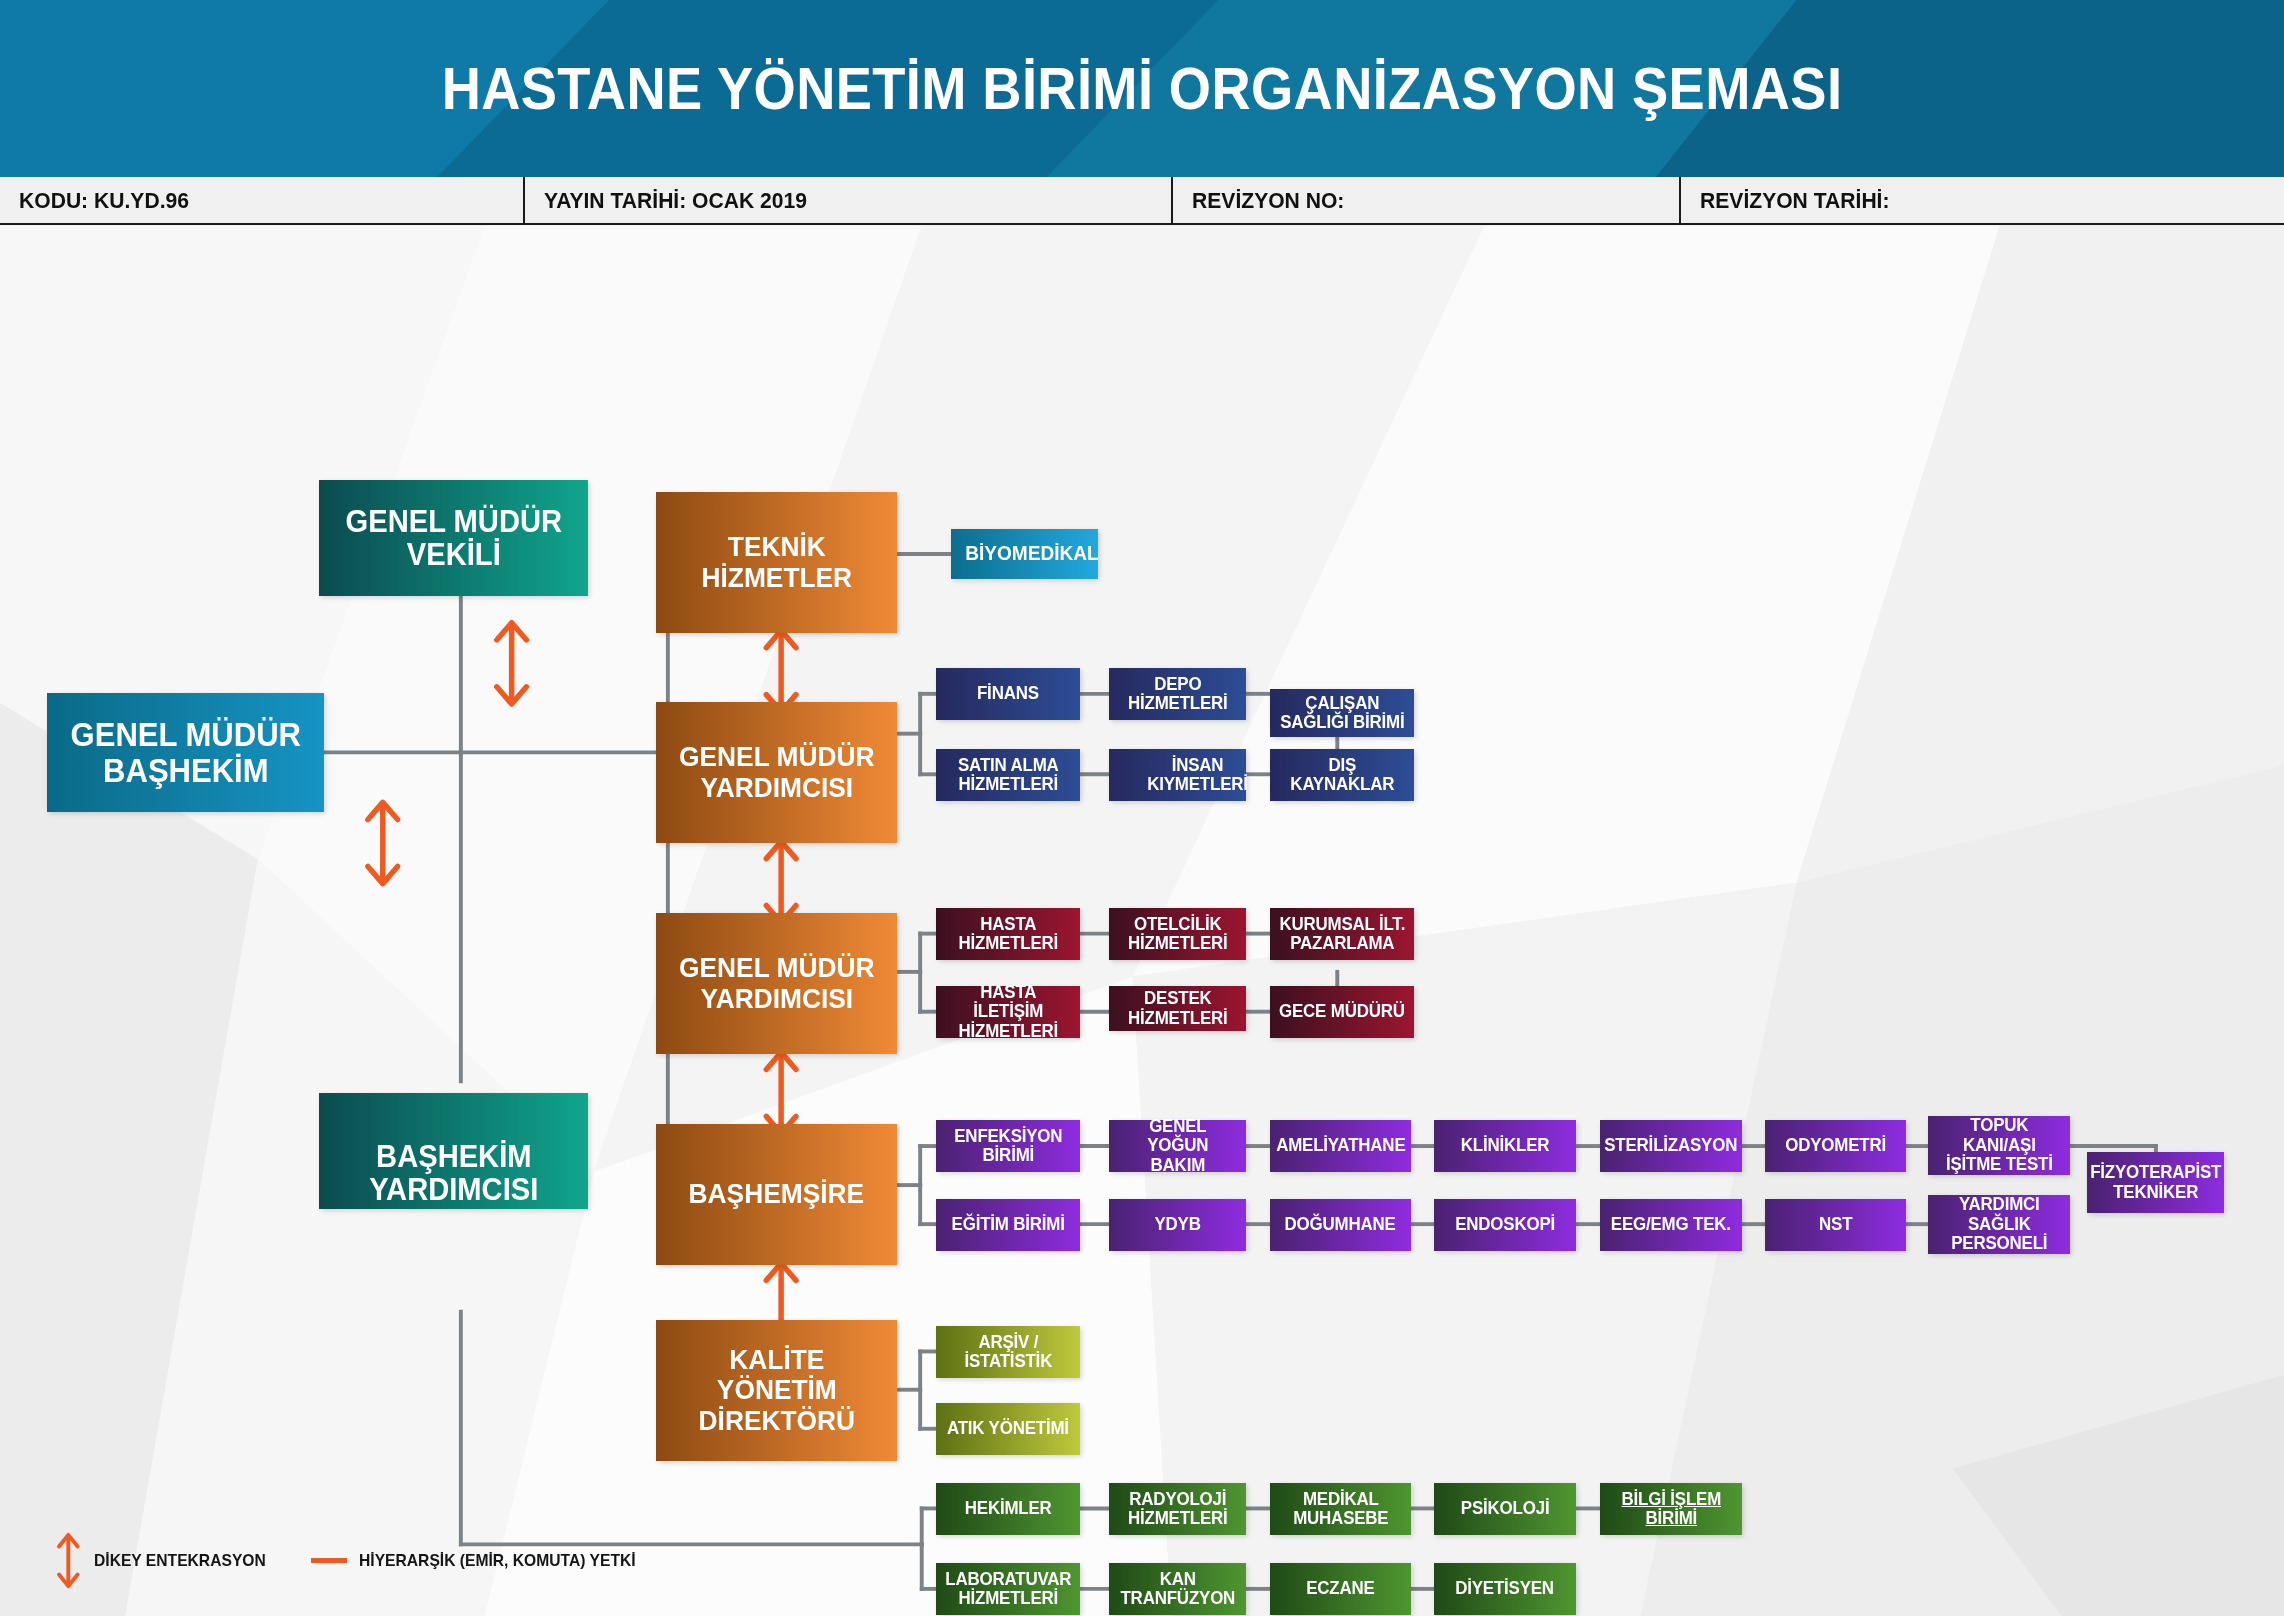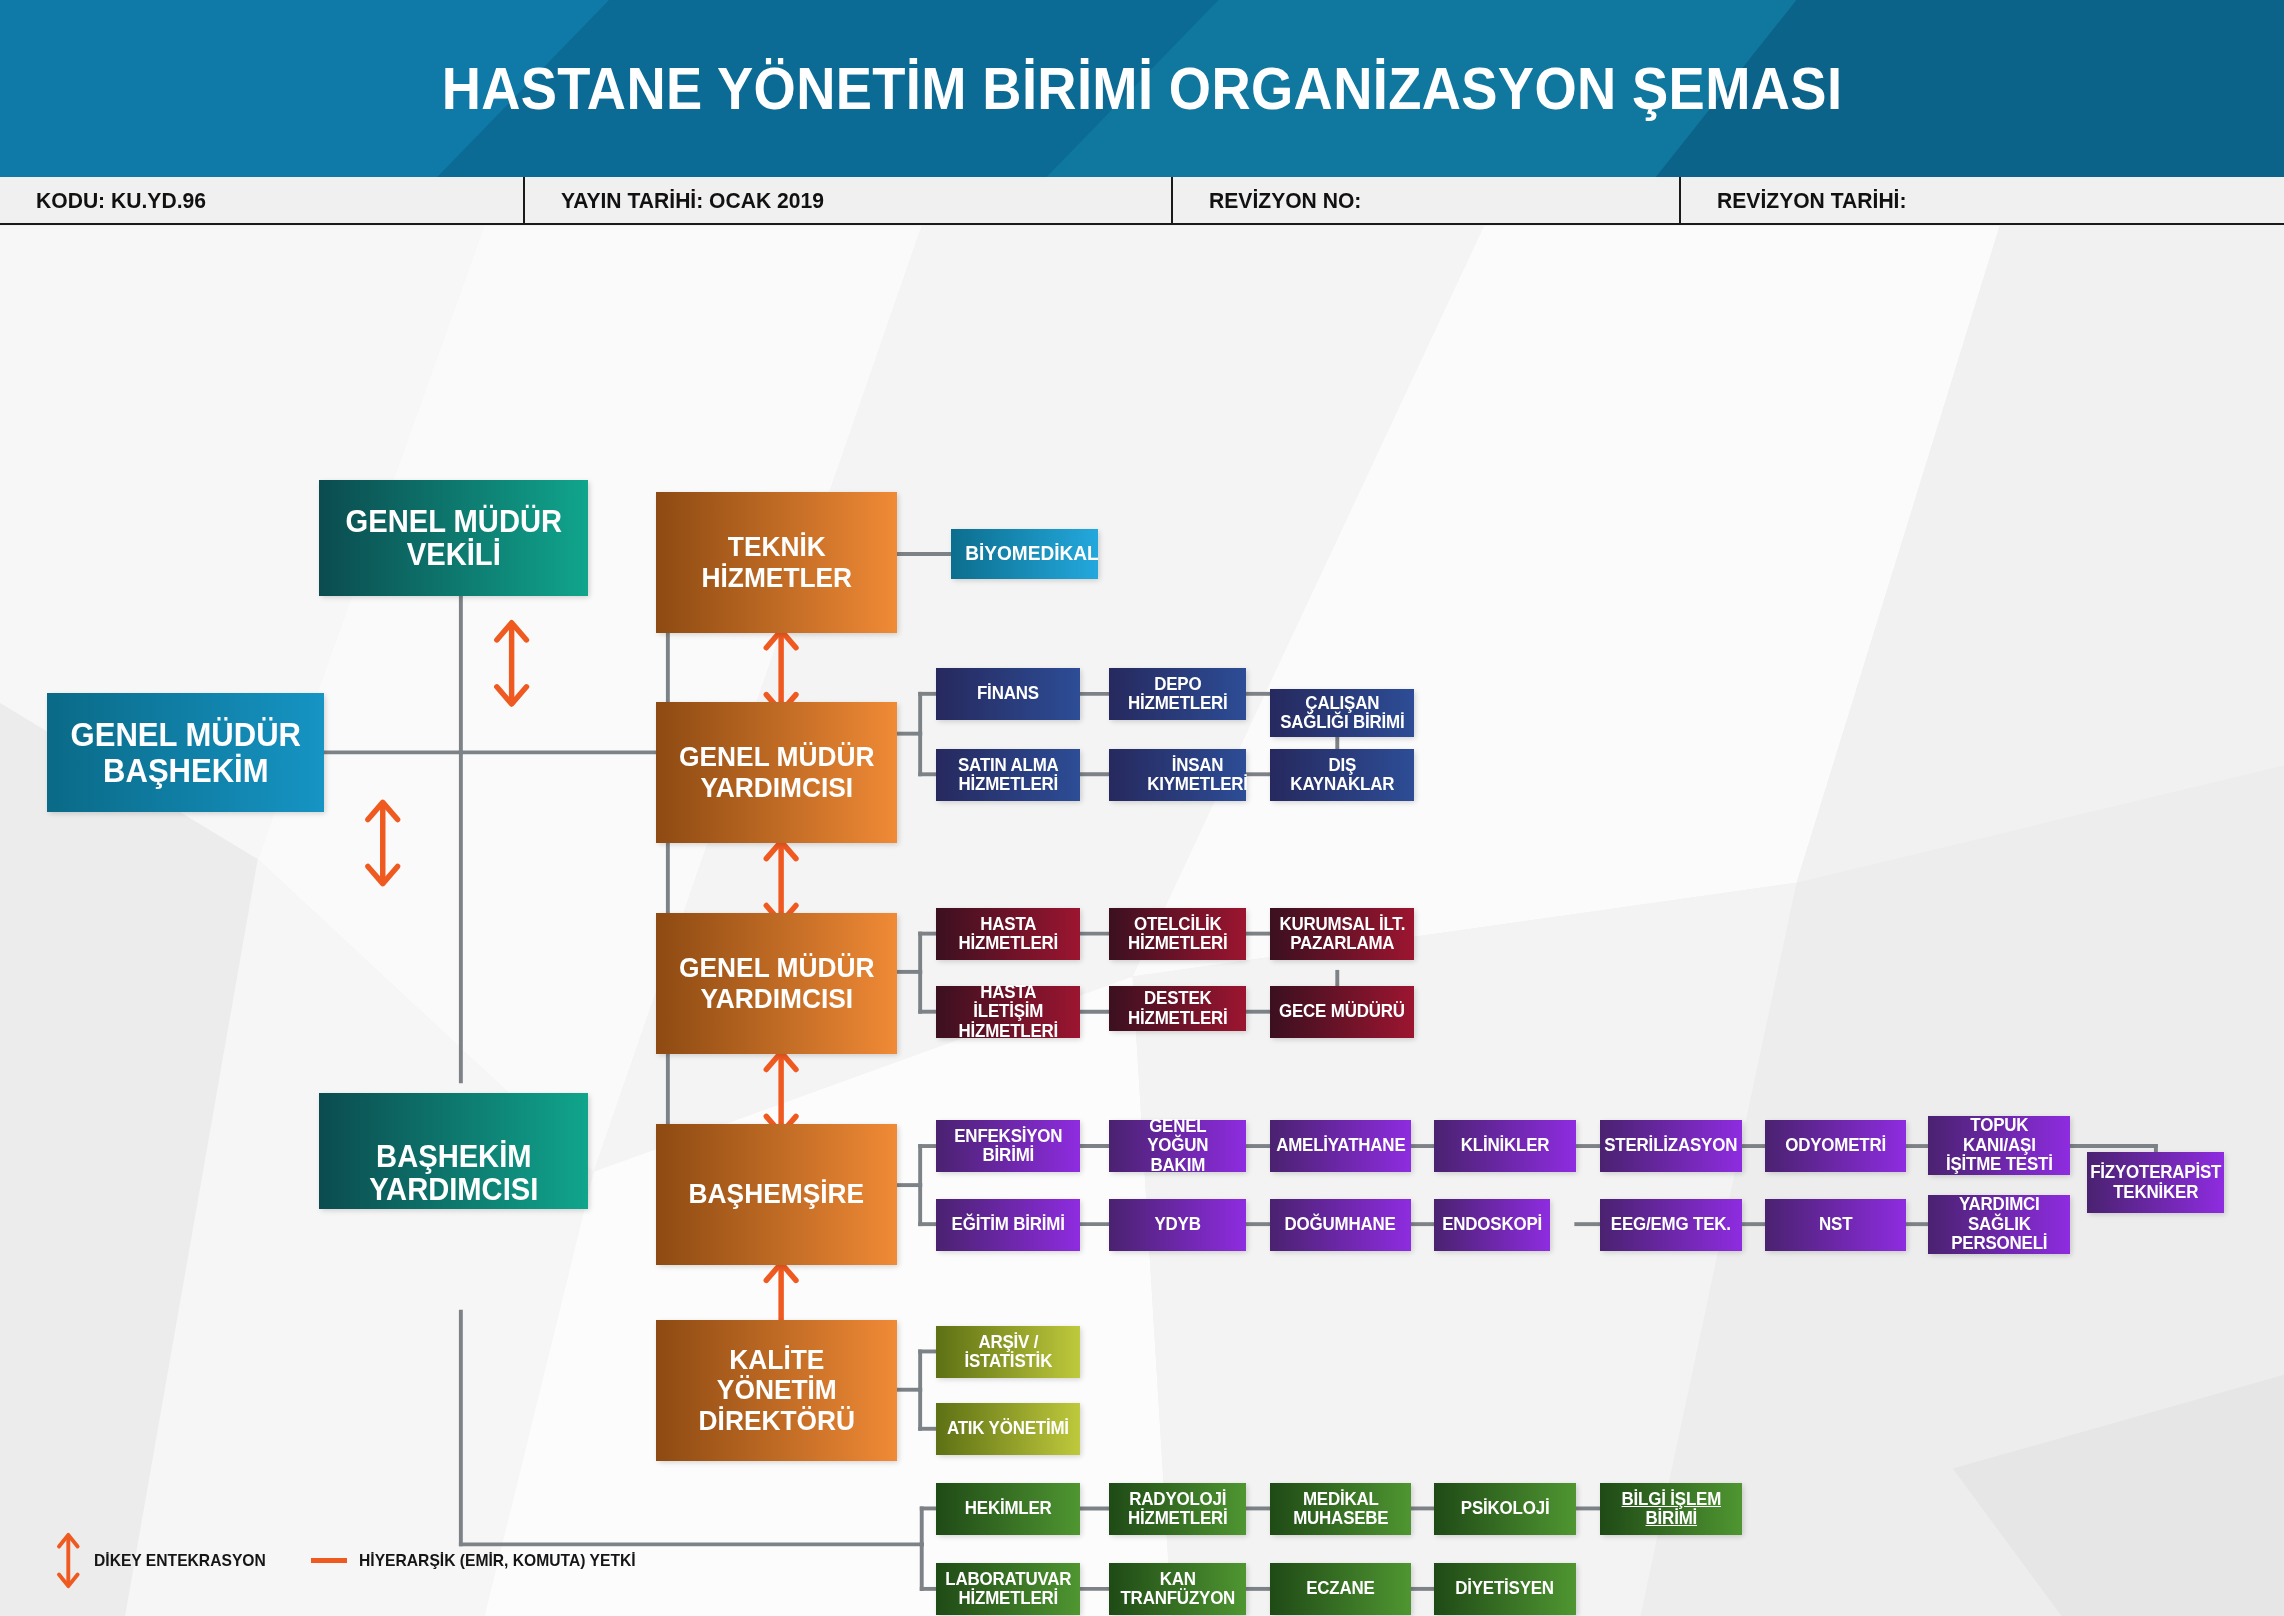--- a/index.html
+++ b/index.html
@@ -31,21 +31,21 @@
 
   
   #meta-bar {
     position: absolute; left: 0; top: 177px; width: 2284px; height: 48px;
     display: flex; z-index: 3;
     border-bottom: 2.3px solid #1a1a1a;
     background: rgba(240,240,240,0.55);
   }
   .meta-cell {
     height: 100%; display: flex; align-items: center;
-    padding-left: 36px; color: #111; font-weight: bold; font-size: 22.7px;
+    padding-left: 19px; color: #111; font-weight: bold; font-size: 22.7px;
     white-space: nowrap; transform-origin: left center;
   }
   .meta-cell .mlabel { transform: scaleX(0.93); transform-origin: left center; }
   .meta-cell + .meta-cell { border-left: 2.3px solid #1a1a1a; }
   #meta-kodu  { width: 523px; }
   #meta-yayin { width: 648px; }
   #meta-revno { width: 508px; }
   #meta-revtar{ flex: 1; }
 
   
@@ -368,21 +368,21 @@
 
     <div class="node leaf g-purple" style="left:936px; top:973px; width:144px; height:52px;">
       <span>EĞİTİM BİRİMİ</span>
       </div>
     <div class="node leaf g-purple" style="left:1109px; top:973px; width:137px; height:52px;">
       <span>YDYB</span>
       </div>
     <div class="node leaf g-purple" style="left:1270px; top:973px; width:141px; height:52px;">
       <span>DOĞUMHANE</span>
       </div>
-    <div class="node leaf g-purple" style="left:1434px; top:973px; width:116px; height:52px;">
+    <div class="node leaf g-purple" style="left:1434px; top:973px; width:142px; height:52px;">
       <span>ENDOSKOPİ</span>
       </div>
     <div class="node leaf g-purple" style="left:1600px; top:973px; width:142px; height:52px;">
       <span>EEG/EMG TEK.</span>
       </div>
     <div class="node leaf g-purple" style="left:1765px; top:973px; width:141px; height:52px;">
       <span>NST</span>
       </div>
     <div class="node leaf g-purple" style="left:1928px; top:969px; width:142px; height:59px;">
       <span>YARDIMCI SAĞLIK PERSONELİ</span>

